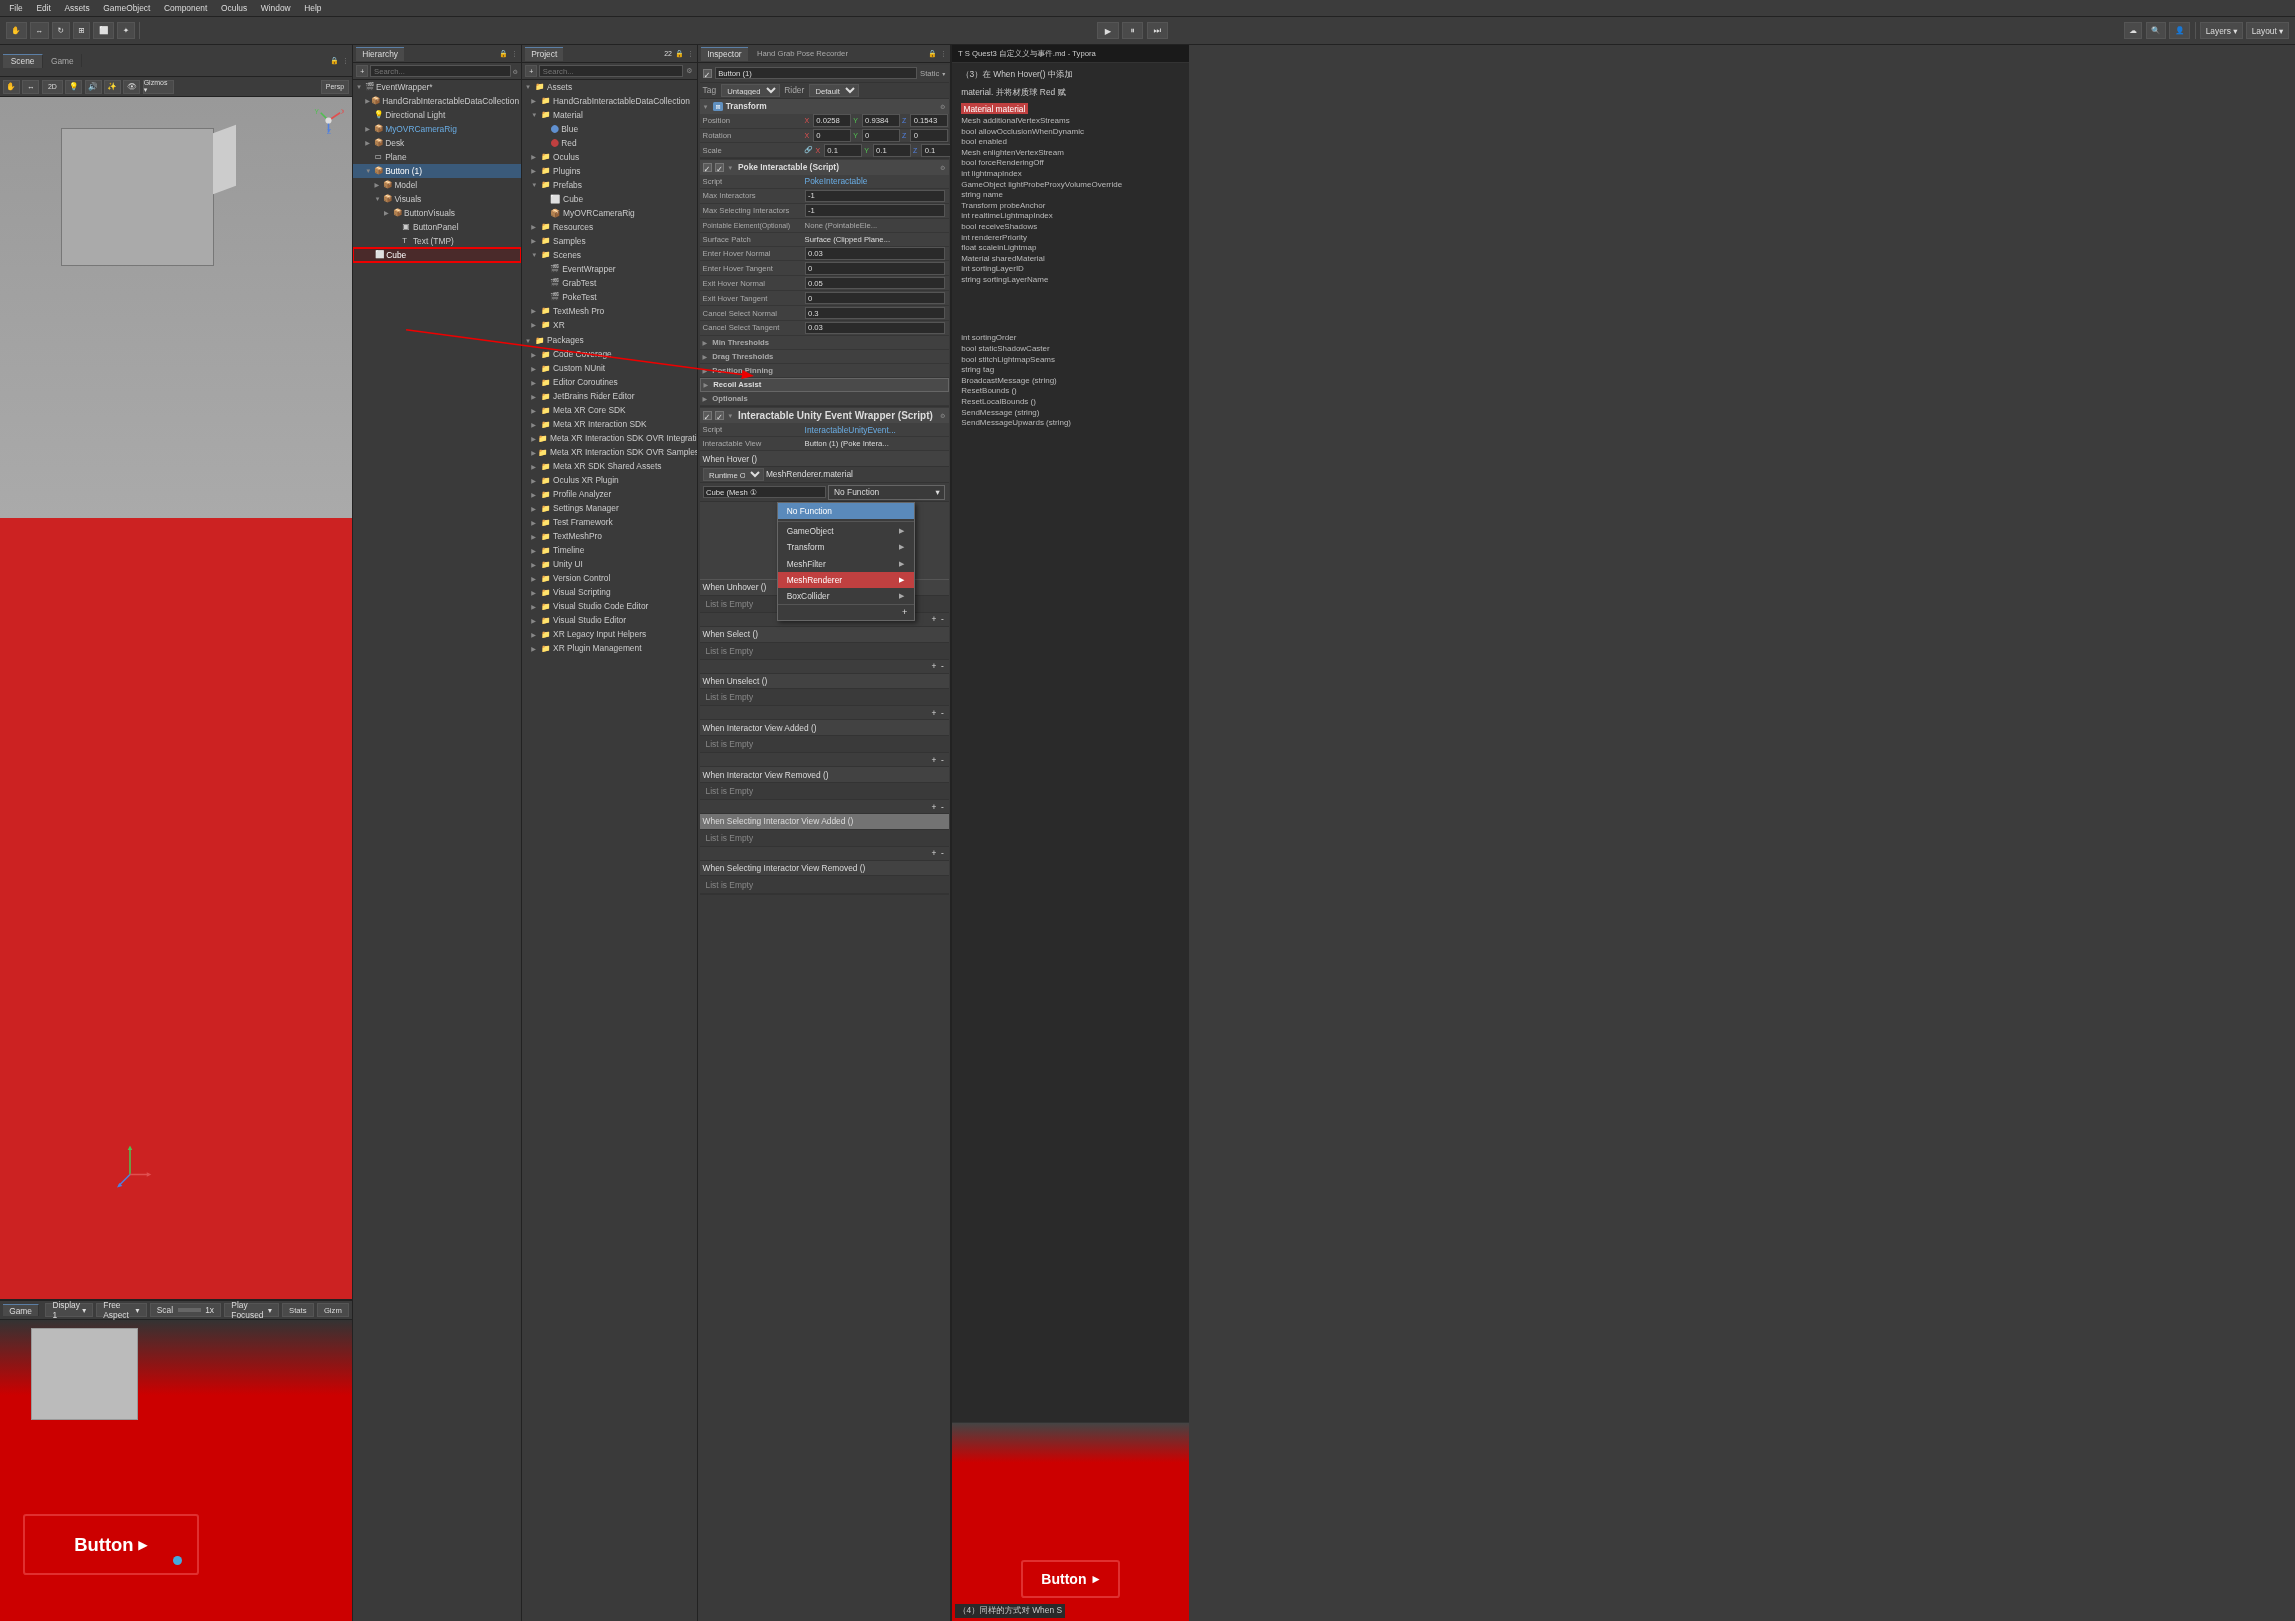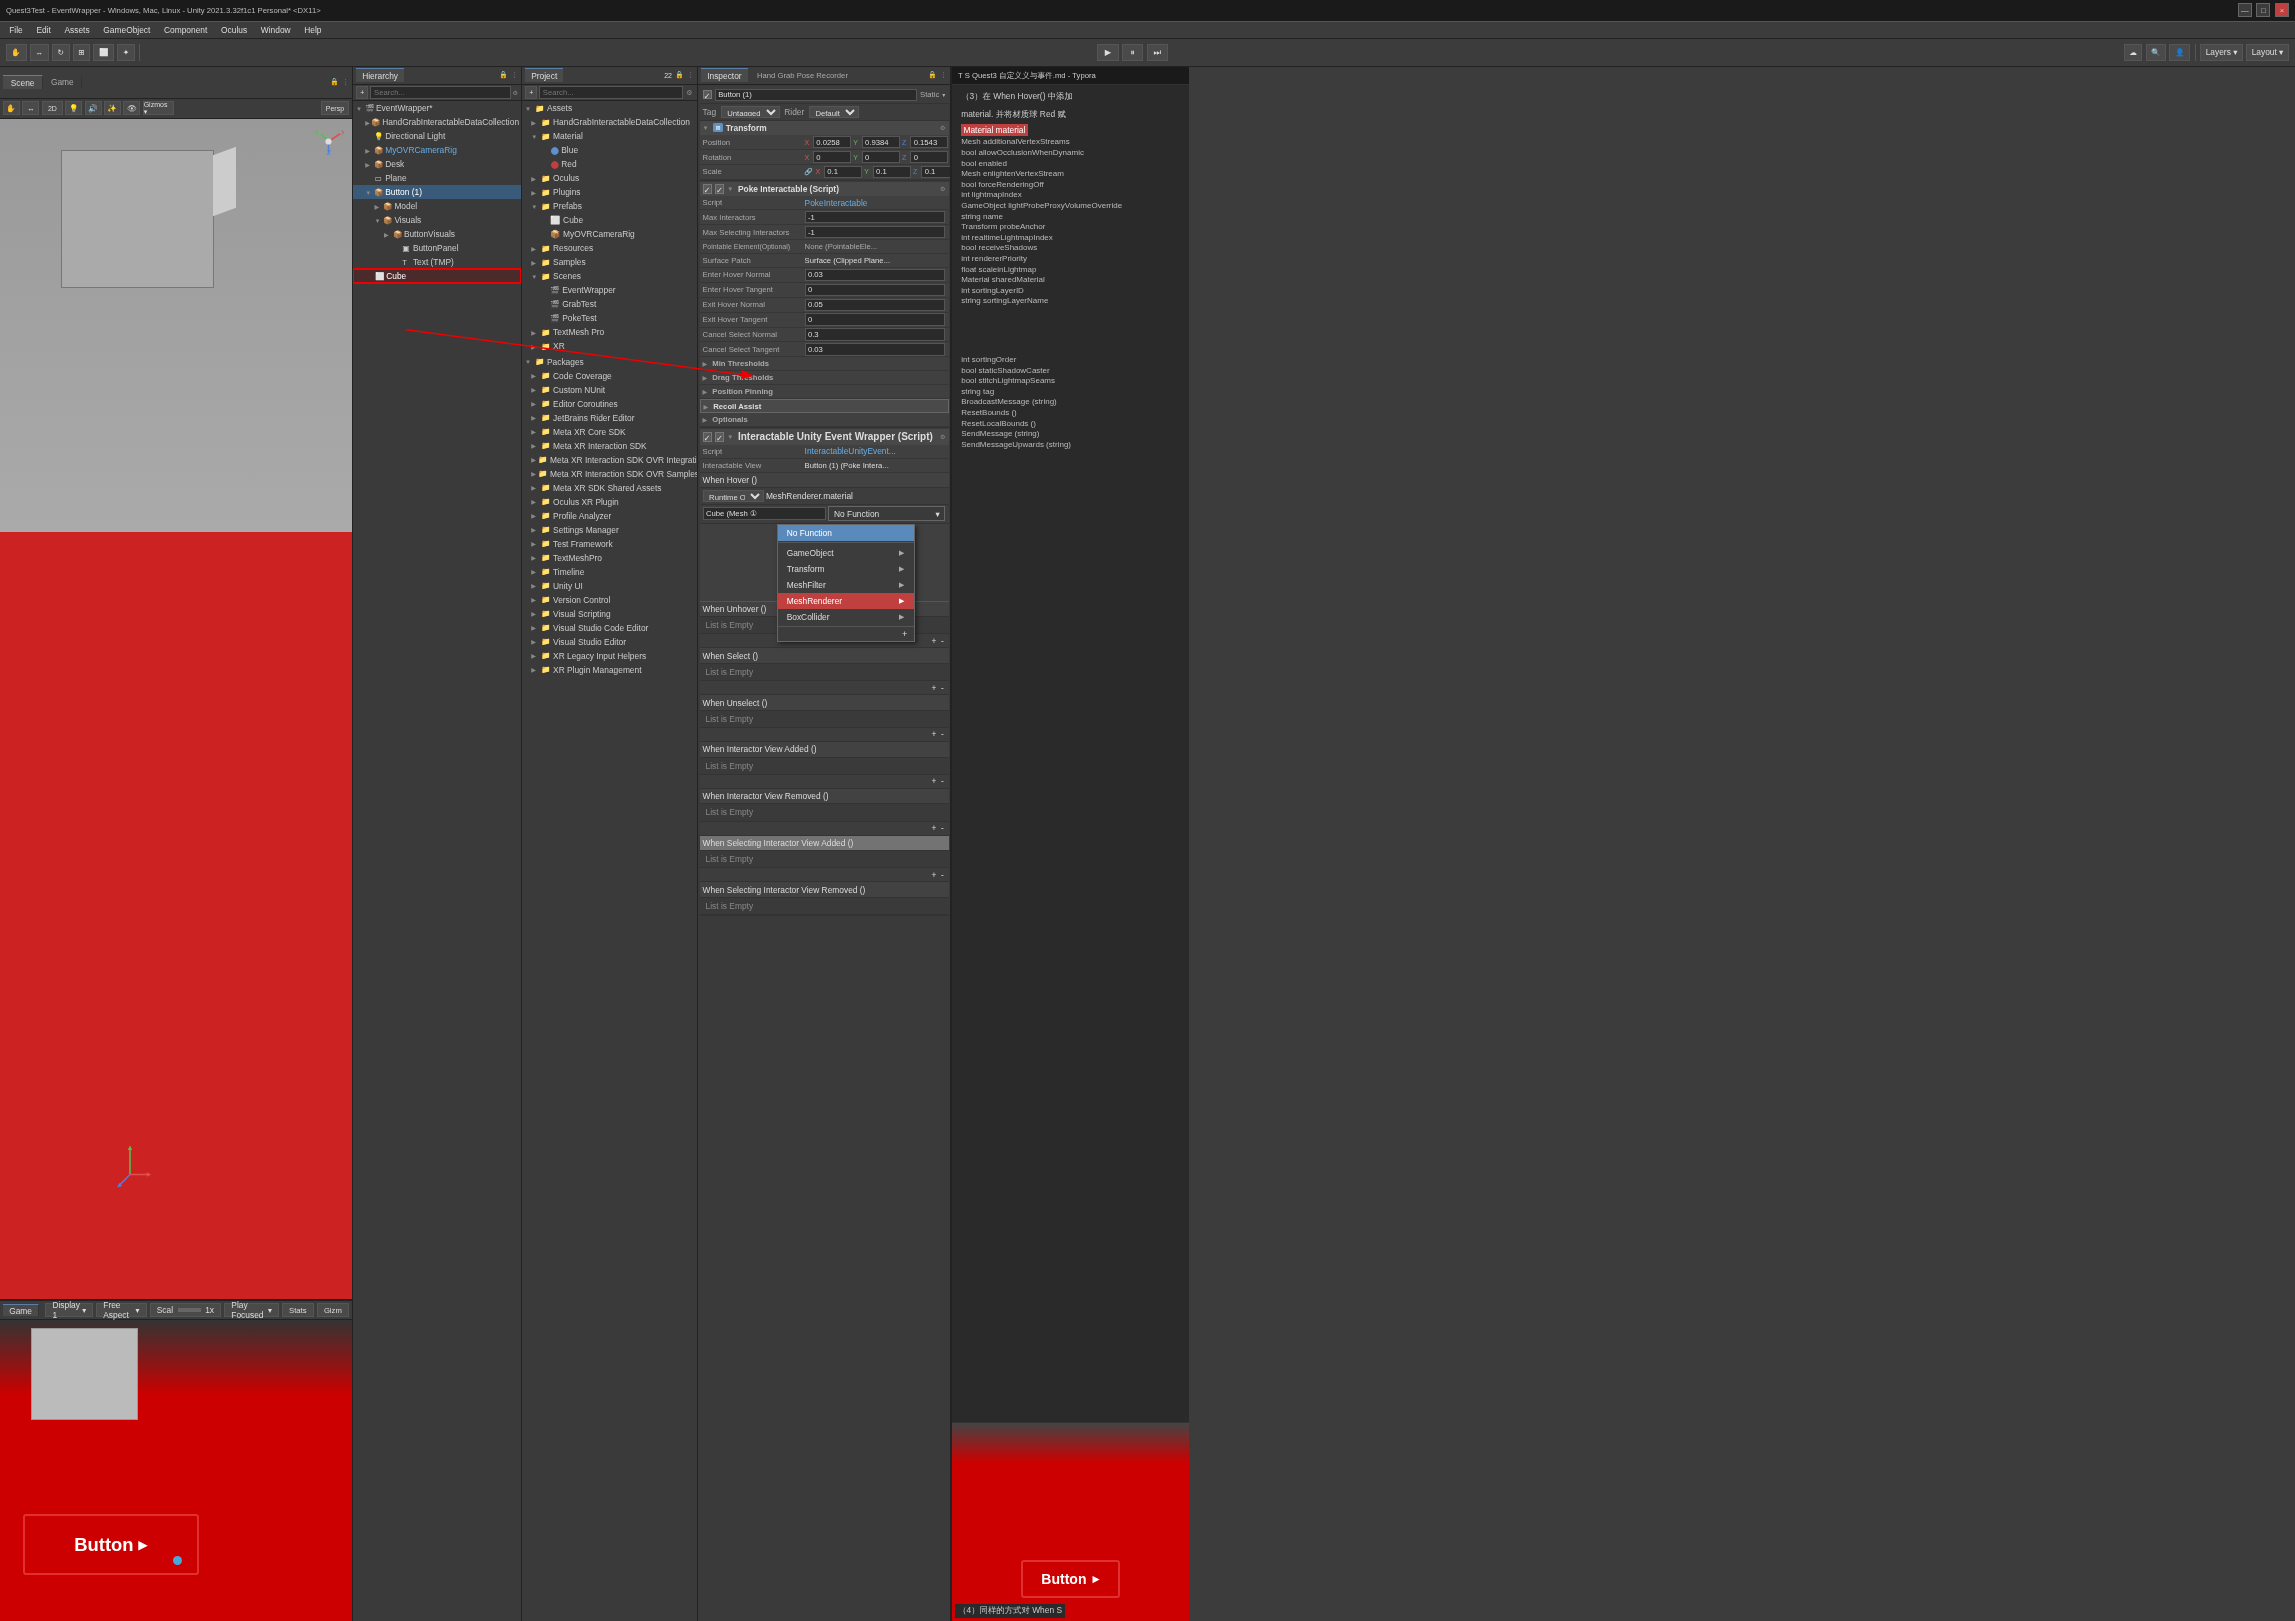--- a/index.html
+++ b/index.html
@@ -440,28 +440,20 @@
       display: flex;
       flex: 1;
       overflow: hidden;
     }
   </style>
 </head>
 <body>
 
 <div class="full-layout">
 
-  <div class="title-bar">
-    <span style="font-size:7.7px; color:#bbb;">Quest3Test - EventWrapper - Windows, Mac, Linux - Unity 2021.3.32f1c1 Personal* &lt;DX11&gt;</span>
-    <div class="title-bar-controls">
-      <div class="title-btn">—</div>
-      <div class="title-btn">□</div>
-      <div class="title-btn" style="background:#c04040;">×</div>
-    </div>
-  </div>
 
   <div class="menu-bar">
     <span class="menu-item">File</span>
     <span class="menu-item">Edit</span>
     <span class="menu-item">Assets</span>
     <span class="menu-item">GameObject</span>
     <span class="menu-item">Component</span>
     <span class="menu-item">Oculus</span>
     <span class="menu-item">Window</span>
     <span class="menu-item">Help</span>

